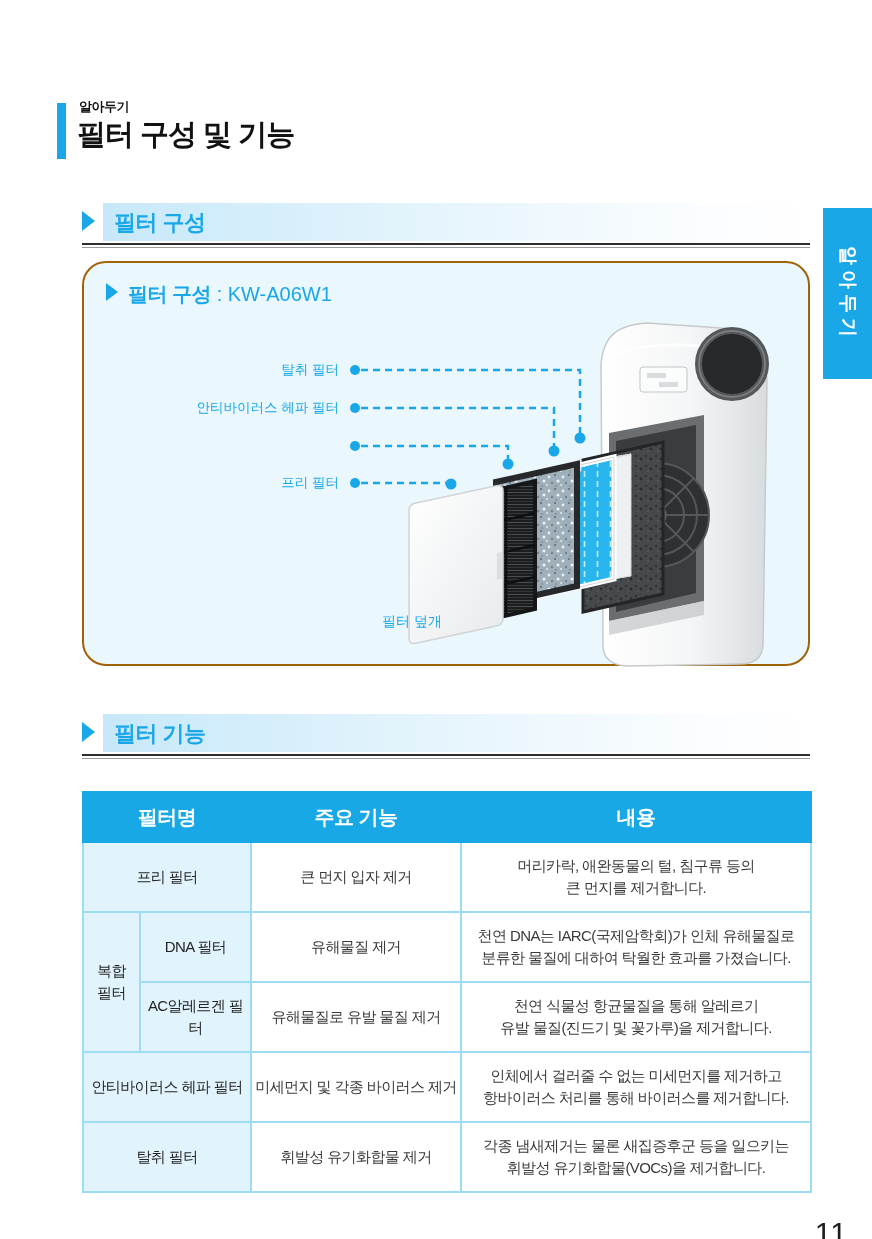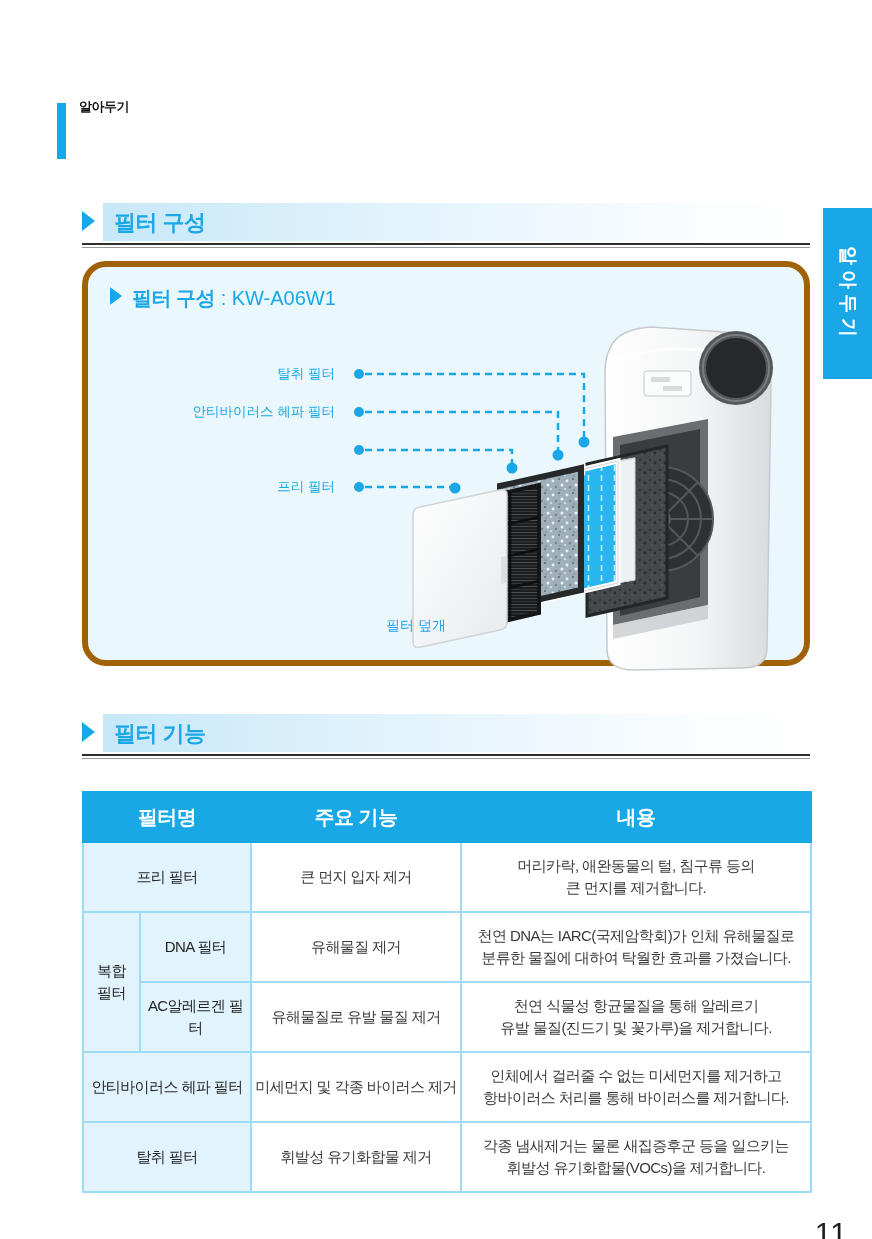--- a/index.html
+++ b/index.html
@@ -17,21 +17,21 @@
   .side-tab span { position:absolute; left:50%; top:50%; transform:translate(-50%,-50%) rotate(90deg); color:#fff; font-size:19px; font-weight:bold; letter-spacing:5px; white-space:nowrap; }
 
   
   .sec-head { position:absolute; left:82px; width:728px; height:38px; }
   .sec-head .tri { position:absolute; left:0; top:8px; width:0; height:0; border-left:13px solid #1aa7e8; border-top:10px solid transparent; border-bottom:10px solid transparent; }
   .sec-head .grad { position:absolute; left:21px; top:0; right:0; bottom:0; background:linear-gradient(90deg,#c7e8f9 0%,#e4f4fc 45%,#fbfdff 85%,#ffffff 100%); }
   .sec-head .txt { position:absolute; left:32px; top:5px; font-size:22px; font-weight:bold; color:#1aa7e8; letter-spacing:-0.5px; }
   .sec-rule { position:absolute; left:82px; width:728px; height:5px; border-top:2px solid #2e2e2e; border-bottom:1px solid #9a9a9a; }
 
   
-  .diagram-box { position:absolute; left:82px; top:215px; width:728px; height:405px; background:#eaf7fd; border:6px solid #a16207; border-radius:24px; }
+  .diagram-box { position:absolute; left:82px; top:215px; width:728px; height:405px; background:#eaf7fd; border:2px solid #a16207; border-radius:24px; }
   .box-title { position:absolute; left:22px; top:18px; font-size:20px; color:#1aa7e8; }
   .box-title .tri { display:inline-block; width:0; height:0; border-left:12px solid #1aa7e8; border-top:9px solid transparent; border-bottom:9px solid transparent; margin-right:10px; }
   .box-title b { font-weight:bold; letter-spacing:-0.5px; }
   .diagram-svg { position:absolute; left:0; top:0; width:728px; height:405px; }
   .flabel { position:absolute; right:469px; white-space:nowrap; font-size:13.5px; color:#1aa7e8; line-height:20px; }
   .cover-label { position:absolute; left:298px; top:350px; width:94px; font-size:14px; color:#1aa7e8; }
 
   
   .ftable { position:absolute; left:82px; top:745px; width:728px; border-collapse:collapse; table-layout:fixed;padding-left:13px; }
   .ftable col.c-group { width:57px; } .ftable col.c-name { width:111px; }
@@ -46,20 +46,21 @@
   .page-num { position:absolute; right:24px; top:1170px; font-size:30px; color:#1c1c1c; letter-spacing:1px; }
   .footer-line { position:absolute; left:817px; top:1202px; width:55px; height:4px; background:#1aa7e8; }
 </style>
 </head>
 <body>
 
 <div class="page">
 
   <div class="title-bar"></div>
   <div class="eyebrow">알아두기</div>
+  <div class="page-title">필터 구성 및 기능</div>
 
   <div class="side-tab">
     <span>알아두기</span>
   </div>
 
   <div class="sec-head" style="top:157px;">
     <div class="grad"></div>
     <div class="tri"></div>
     <div class="txt">필터 구성</div>
   </div>

